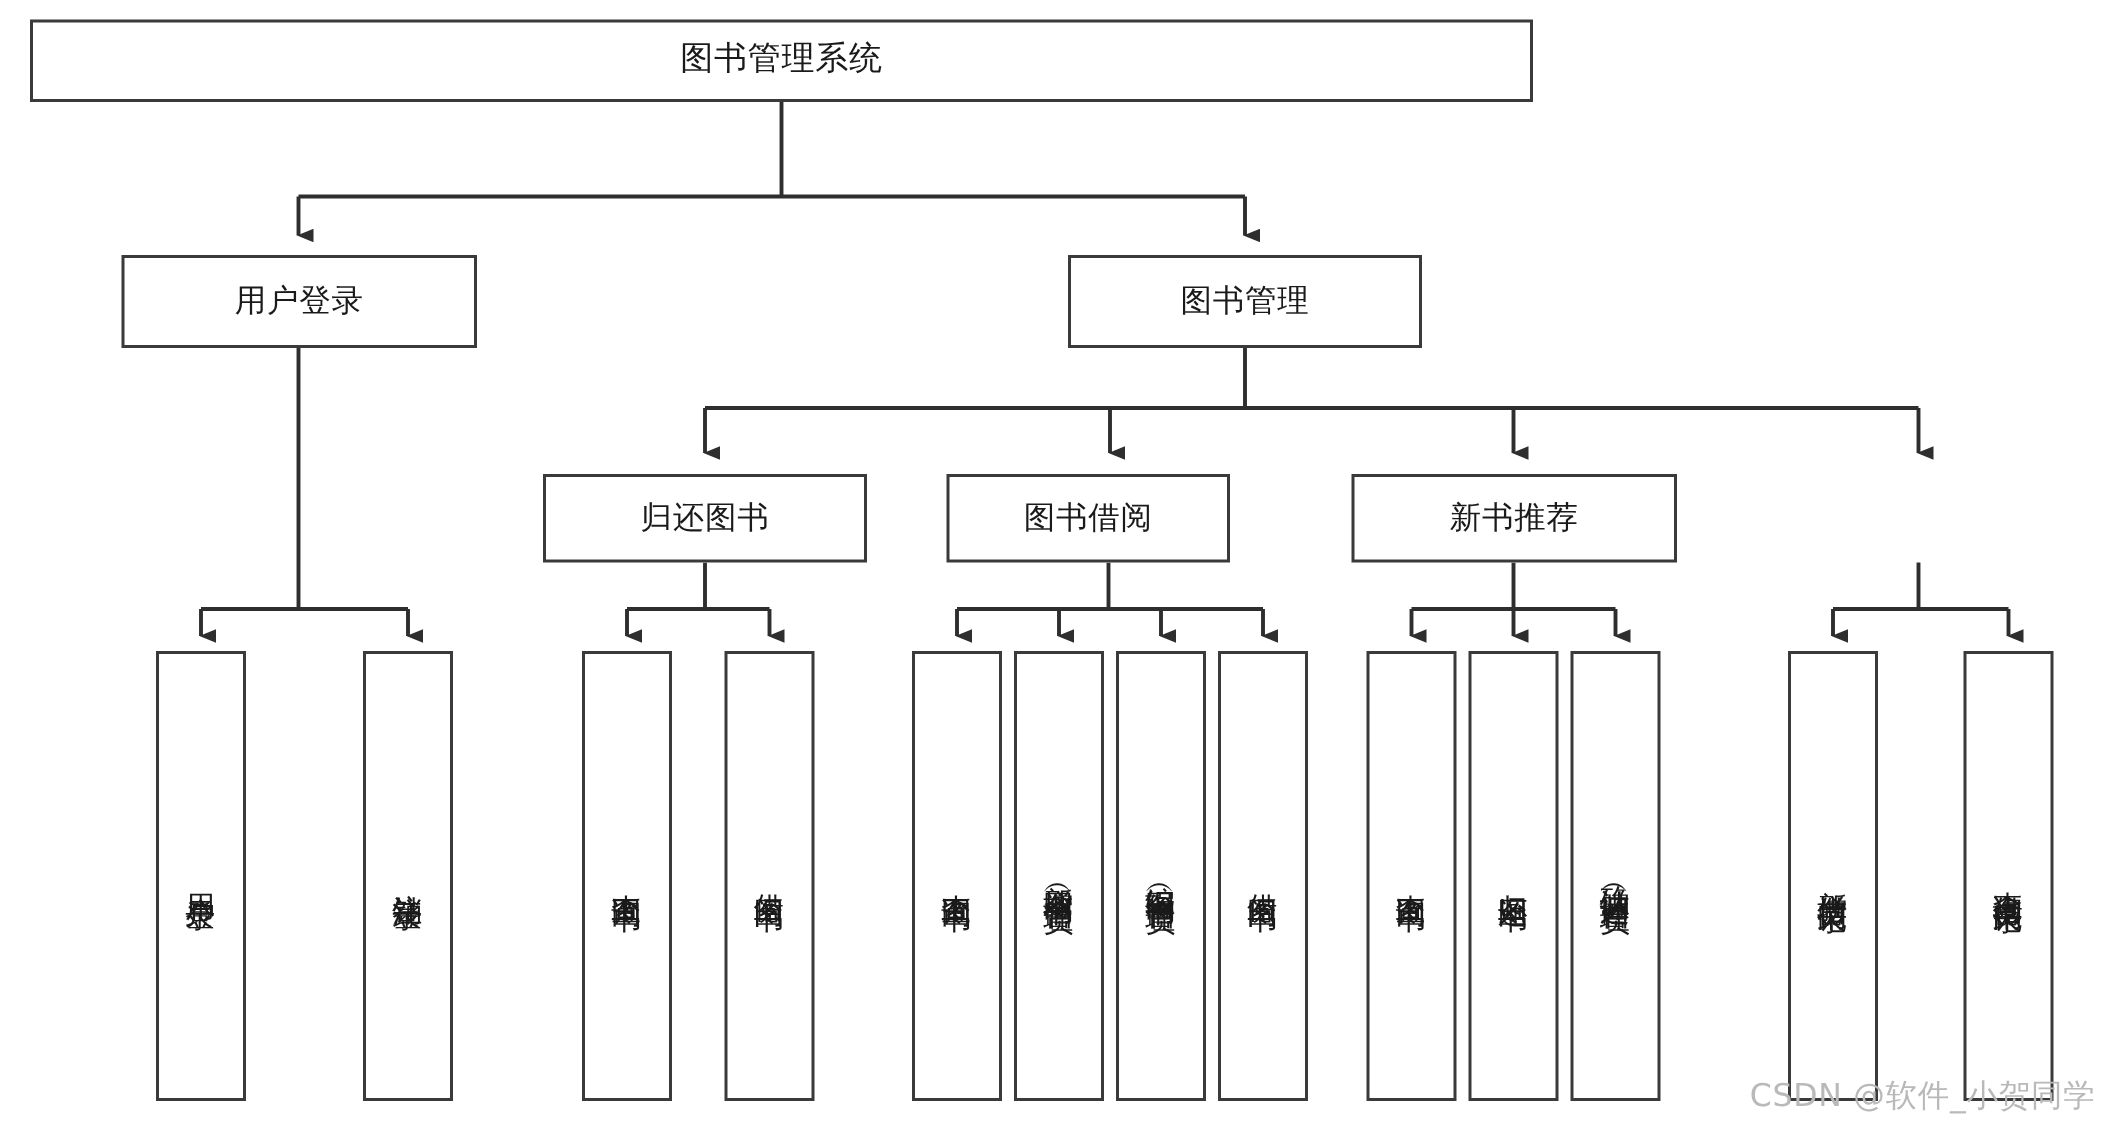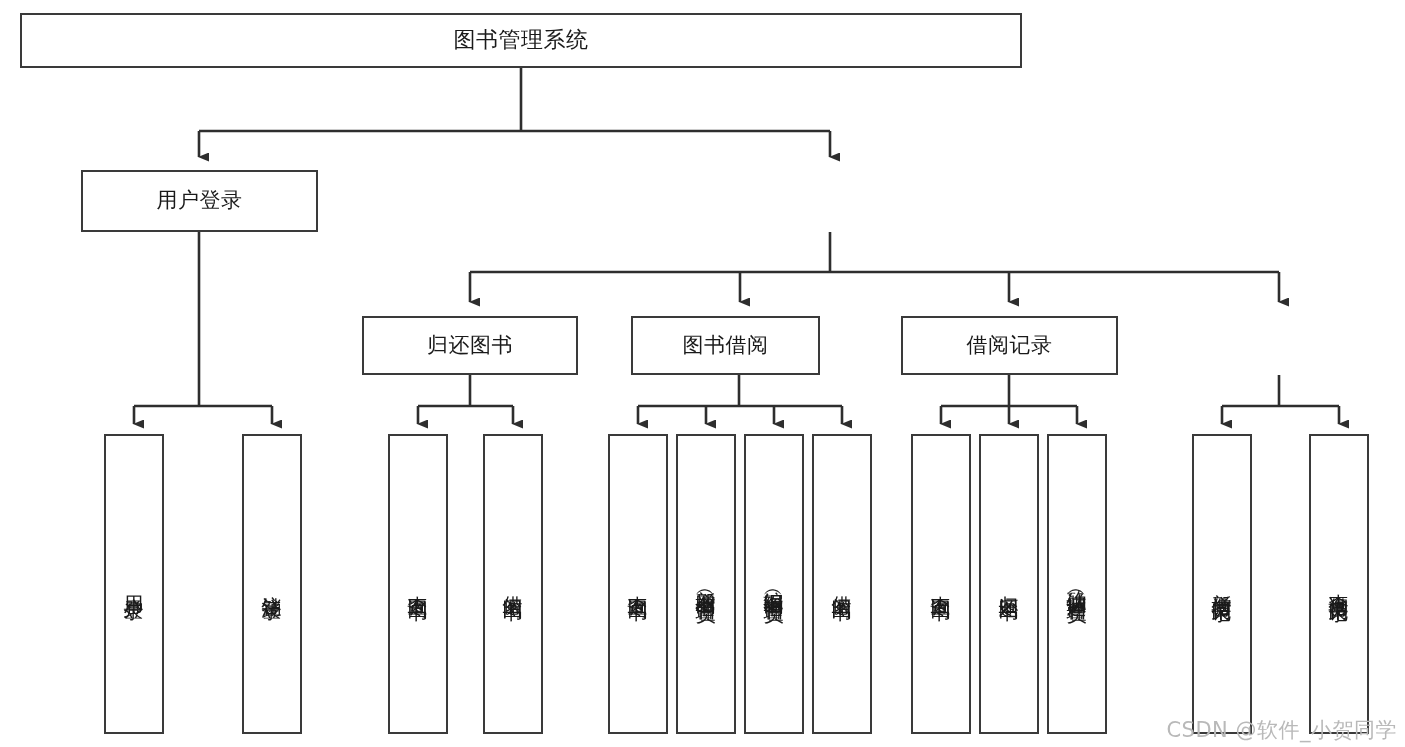--- a/index.html
+++ b/index.html
@@ -131,31 +131,34 @@
   </svg>
 
   <div class="node root h" style="left:20px; top:13px; width:1002px; height:55px;">
     <span class="label">图书管理系统</span>
   </div>
 
   <div class="node h" style="left:81px; top:170px; width:237px; height:62px;">
     <span class="label">用户登录</span>
   </div>
 
+  <div class="node h" style="left:712px; top:170px; width:236px; height:62px;">
+    <span class="label">图书管理</span>
+  </div>
 
   <div class="node h" style="left:362px; top:316px; width:216px; height:59px;">
     <span class="label">归还图书</span>
   </div>
 
   <div class="node h" style="left:631px; top:316px; width:189px; height:59px;">
     <span class="label">图书借阅</span>
   </div>
 
   <div class="node h" style="left:901px; top:316px; width:217px; height:59px;">
-    <span class="label">借阅记录</span>
+    <span class="label">新书推荐</span>
   </div>
 
 
   <div class="node v" style="left:104px; top:434px; width:60px; height:300px;">
     <span class="label">用户登录</span>
   </div>
 
   <div class="node v" style="left:242px; top:434px; width:60px; height:300px;">
     <span class="label">注销登录</span>
   </div>

